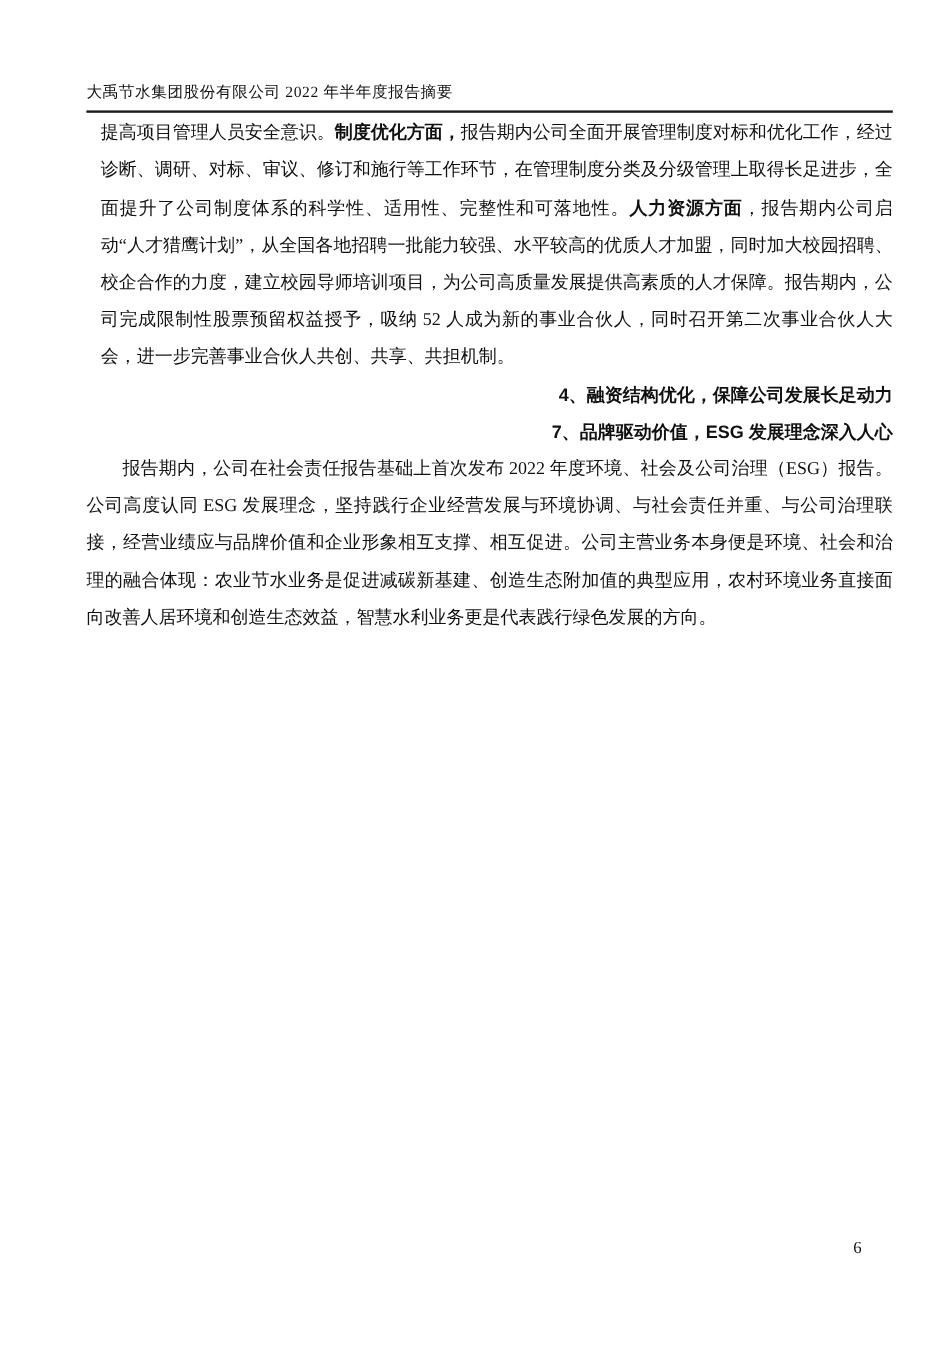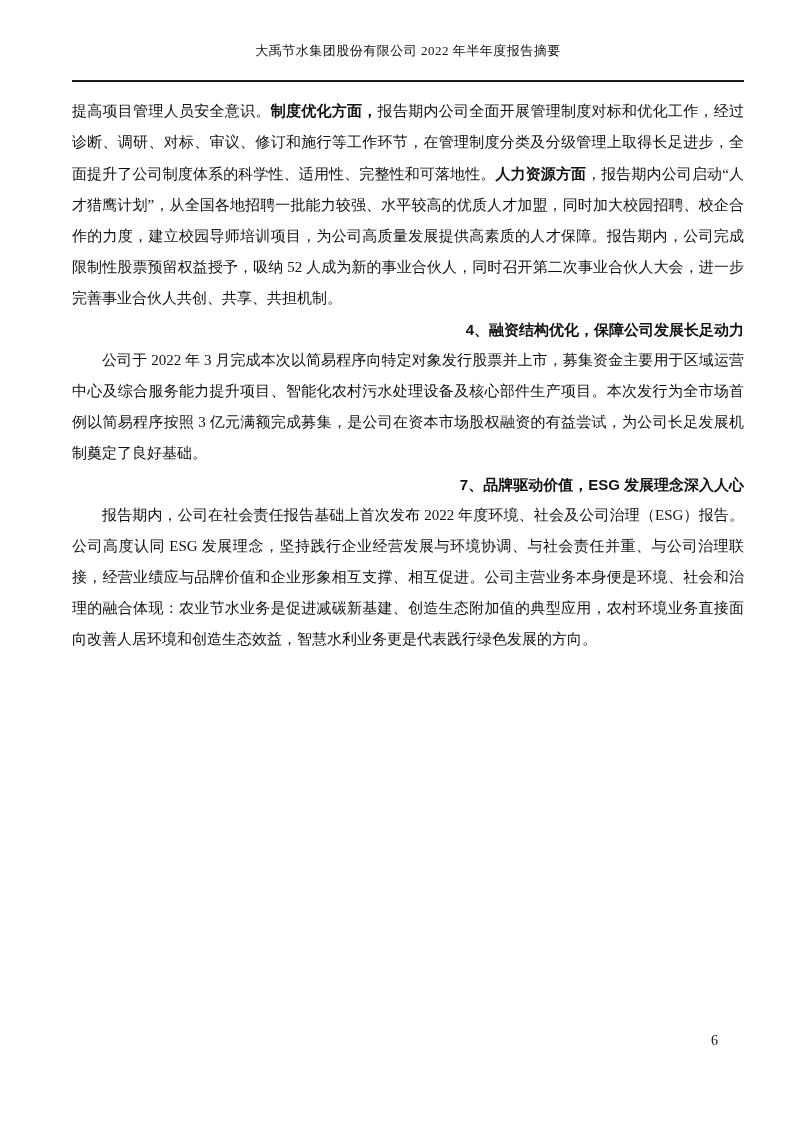--- a/index.html
+++ b/index.html
@@ -12,43 +12,44 @@
     height: 1122px;
     position: relative;
     font-family: "Liberation Serif", "DejaVu Serif", serif;
     color: #111111;
     overflow: hidden;
   }
   .page-header {
     position: absolute;
     left: 72px;
     right: 49px;
-    top: 42px;
-    text-align: center;
+    top: 68px;
+    text-align: left;
     font-size: 13px;
     line-height: 18px;
     letter-spacing: 0.5px;
-    padding-bottom: 20px;
+    padding-bottom: 6px;
     border-bottom: 2px solid #1a1a1a;
   }
   .doc-content {
     position: absolute;
     left: 72px;
     right: 49px;
     top: 95px;
   }
   .para {
     margin: 0;
     font-size: 15px;
     line-height: 31px;
     text-align: justify;
     text-indent: 2em;
   }
   .para.no-indent {
     text-indent: 0;
+    margin-left: 12px;
   }
   .heading {
     margin: 0;
     font-size: 15px;
     line-height: 31px;
     font-weight: bold;
     font-family: "Liberation Sans", "DejaVu Sans", sans-serif;
     text-align: right;
   }
   .hei-bold {
@@ -70,21 +71,20 @@
 <div class="page-header">
   <span>大禹节水集团股份有限公司 2022 年半年度报告摘要</span>
 </div>
 
 <div class="doc-content">
 
   <p class="para no-indent"><span>提高项目管理人员安全意识。</span><strong class="hei-bold">制度优化方面，</strong><span>报告期内公司全面开展管理制度对标和优化工作，经过诊断、调研、对标、审议、修订和施行等工作环节，在管理制度分类及分级管理上取得长足进步，全面提升了公司制度体系的科学性、适用性、完整性和可落地性。</span><strong class="hei-bold">人力资源方面</strong><span>，报告期内公司启动“人才猎鹰计划”，从全国各地招聘一批能力较强、水平较高的优质人才加盟，同时加大校园招聘、校企合作的力度，建立校园导师培训项目，为公司高质量发展提供高素质的人才保障。报告期内，公司完成限制性股票预留权益授予，吸纳 52 人成为新的事业合伙人，同时召开第二次事业合伙人大会，进一步完善事业合伙人共创、共享、共担机制。</span></p>
 
   <h3 class="heading">4、融资结构优化，保障公司发展长足动力</h3>
 
-  <p class="para">公司于 2022 年 3 月完成本次以简易程序向特定对象发行股票并上市，募集资金主要用于区域运营中心及综合服务能力提升项目、智能化农村污水处理设备及核心部件生产项目。本次发行为全市场首例以简易程序按照 3 亿元满额完成募集，是公司在资本市场股权融资的有益尝试，为公司长足发展机制奠定了良好基础。</p>
 
 
   <h3 class="heading">7、品牌驱动价值，ESG 发展理念深入人心</h3>
 
   <p class="para">报告期内，公司在社会责任报告基础上首次发布 2022 年度环境、社会及公司治理（ESG）报告。公司高度认同 ESG 发展理念，坚持践行企业经营发展与环境协调、与社会责任并重、与公司治理联接，经营业绩应与品牌价值和企业形象相互支撑、相互促进。公司主营业务本身便是环境、社会和治理的融合体现：农业节水业务是促进减碳新基建、创造生态附加值的典型应用，农村环境业务直接面向改善人居环境和创造生态效益，智慧水利业务更是代表践行绿色发展的方向。</p>
 
 
 
 </div>
 

